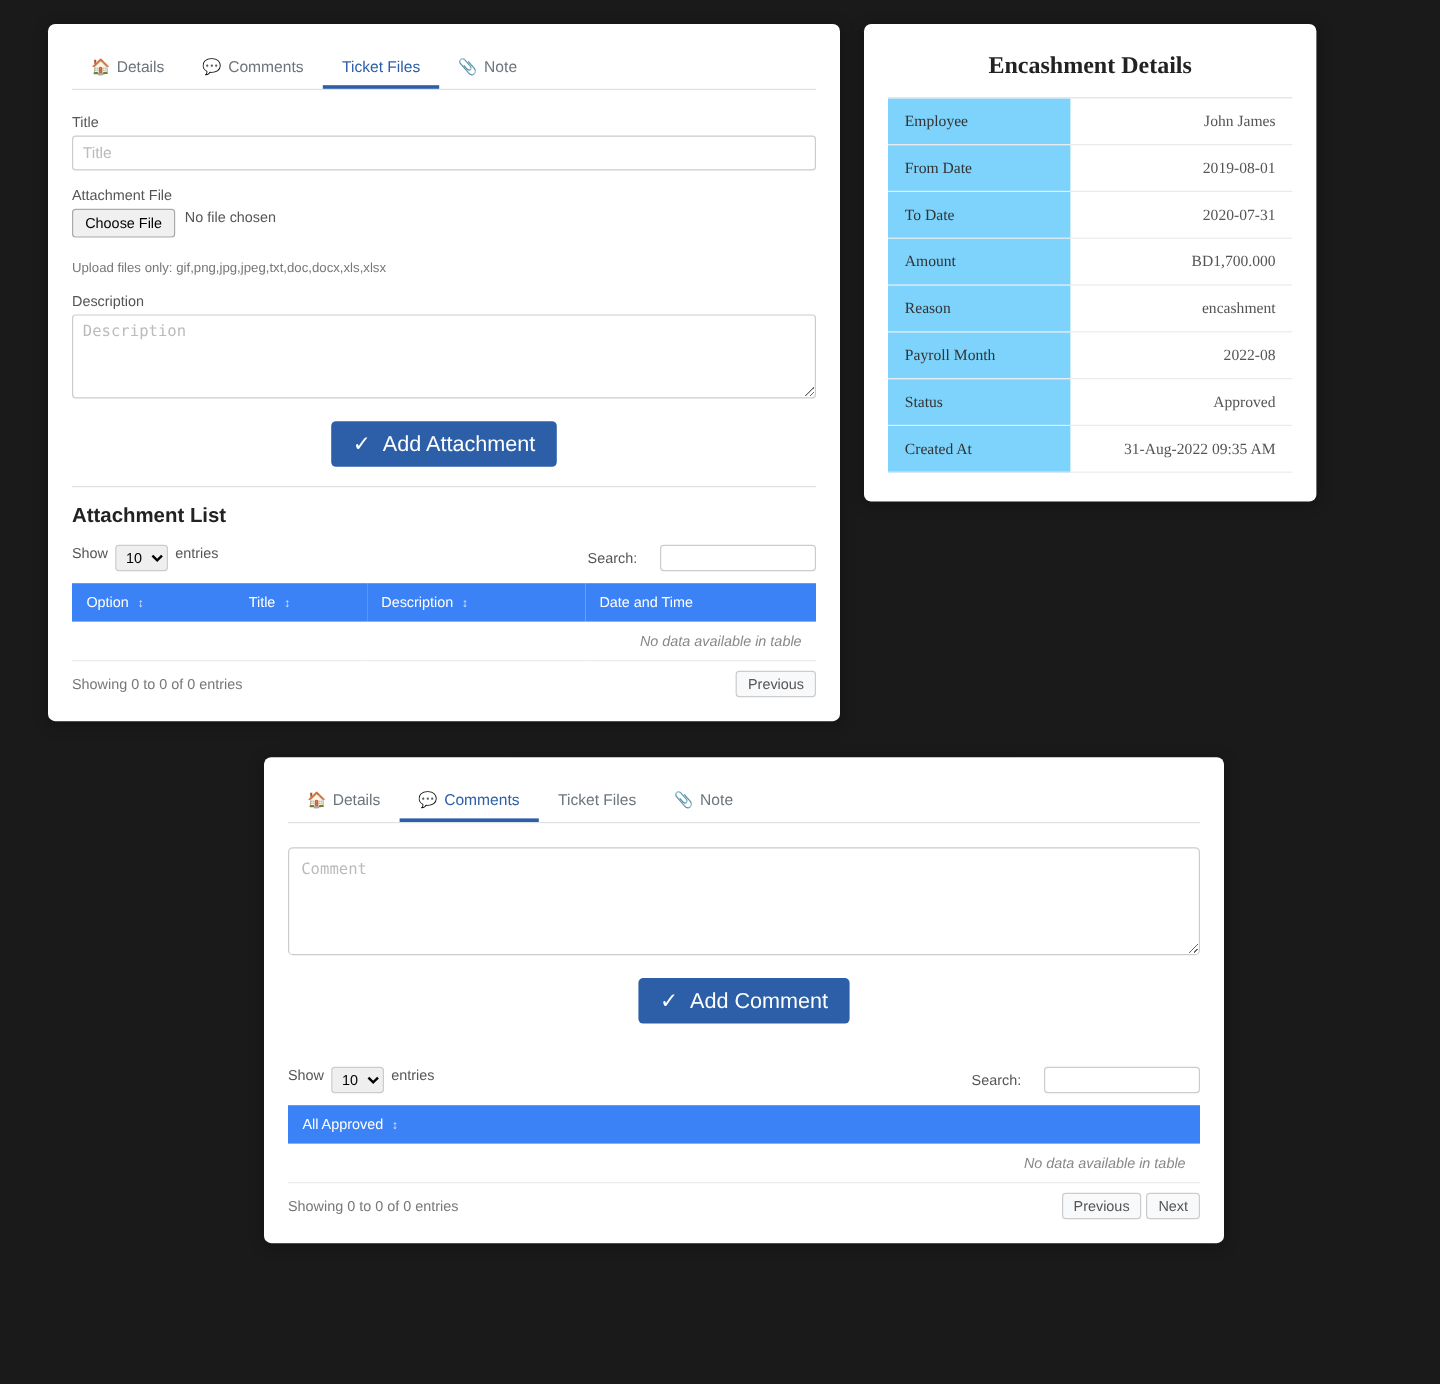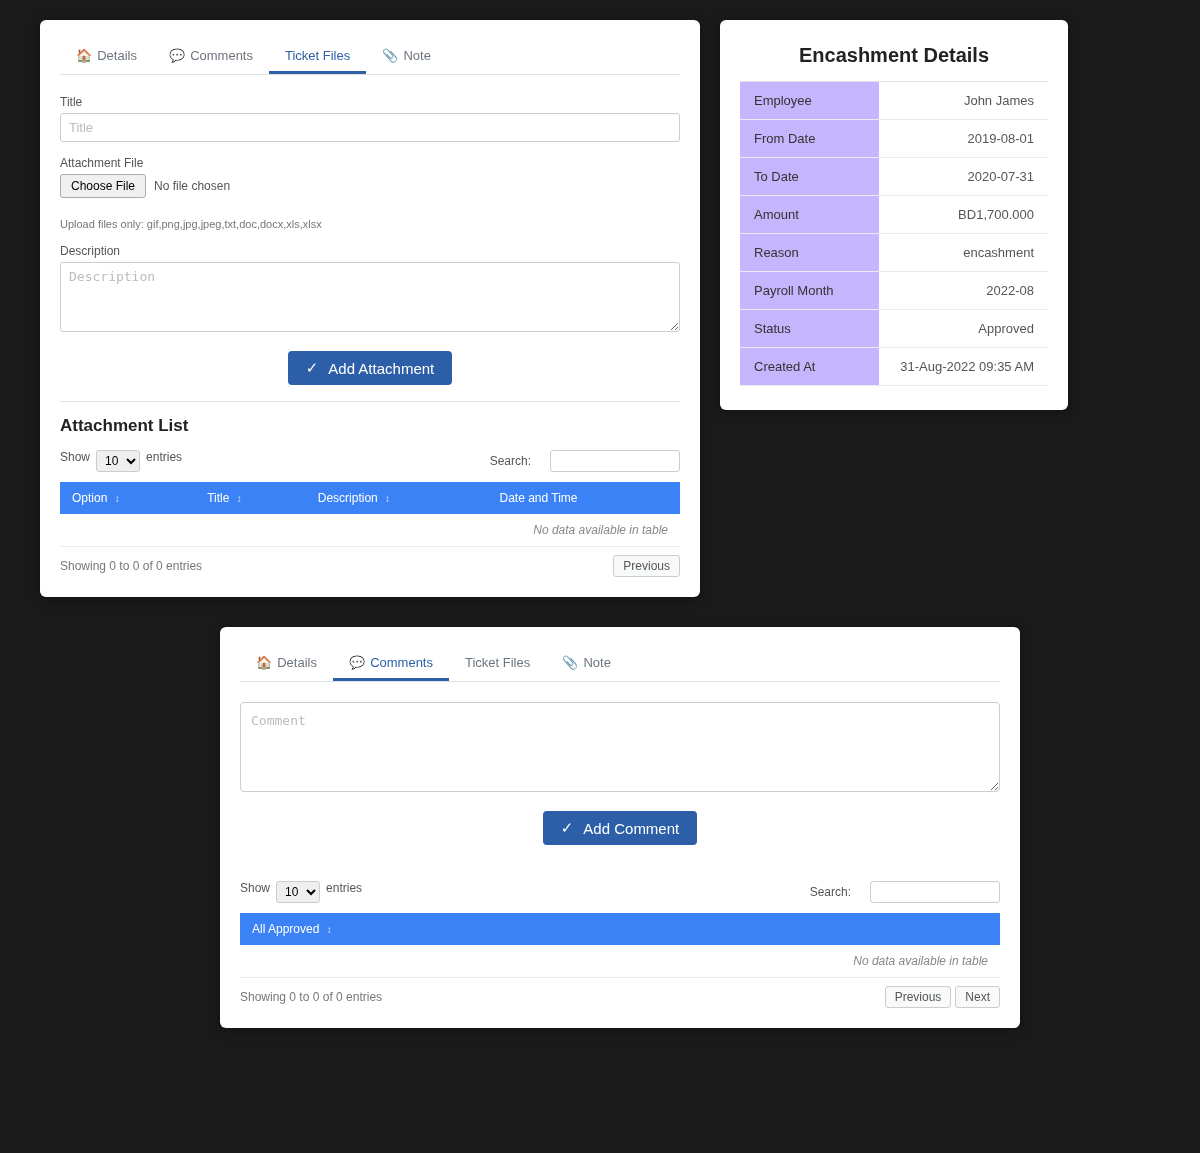--- a/index.html
+++ b/index.html
@@ -71,21 +71,21 @@
       color: #333;
     }
     textarea.form-control {
       resize: vertical;
       min-height: 70px;
     }
 
     
     .file-input-row {
       display: flex;
-      align-items: center;
+      align-items: flex-start;
       gap: 8px;
     }
     .choose-file-btn {
       padding: 4px 10px;
       border: 1px solid #aaa;
       background: #f0f0f0;
       border-radius: 3px;
       font-size: 12px;
       cursor: pointer;
     }
@@ -96,21 +96,21 @@
     }
 
     
     .btn-primary {
       background: #2c5fa8;
       color: #fff;
       border: none;
       padding: 8px 18px;
       border-radius: 4px;
       cursor: pointer;
-      font-size: 15px;
+      font-size: 18px;
       display: inline-flex;
       align-items: center;
       gap: 6px;
     }
 
     .btn-center {
       text-align: center;
       margin: 16px 0;
     }
 
@@ -223,21 +223,21 @@
     .details-table tr {
       border-bottom: 1px solid #e9ecef;
     }
     .details-table td {
       padding: 11px 14px;
     }
     .details-table td:first-child {
       color: #333;
       font-weight: 500;
       width: 45%;
-      background: #c4b5fd;
+      background: #7dd3fc;
     }
     .details-table td:last-child {
       color: #555;
       text-align: right;
     }
     .details-table tr:first-child td {
       border-top: 1px solid #dee2e6;
     }
 
     
@@ -373,21 +373,21 @@
       </table>
 
       <div class="table-footer">
         <span>Showing 0 to 0 of 0 entries</span>
         <div class="pagination-btns">
           <button class="page-btn">Previous</button>
         </div>
       </div>
     </div>
 
-    <div class="card" style="width: 348px; margin-left: 20px; padding: 24px 20px;">
+    <div class="card" style="width: 377px; margin-left: 20px; padding: 24px 20px; font-family: Liberation Serif, serif;">
       <div class="encashment-title">Encashment Details</div>
       <table class="details-table">
         <tbody id="encashment-rows">
         <tr>
               <td>Employee</td>
               <td>John James</td>
             </tr>
             <tr>
               <td>From Date</td>
               <td>2019-08-01</td>

